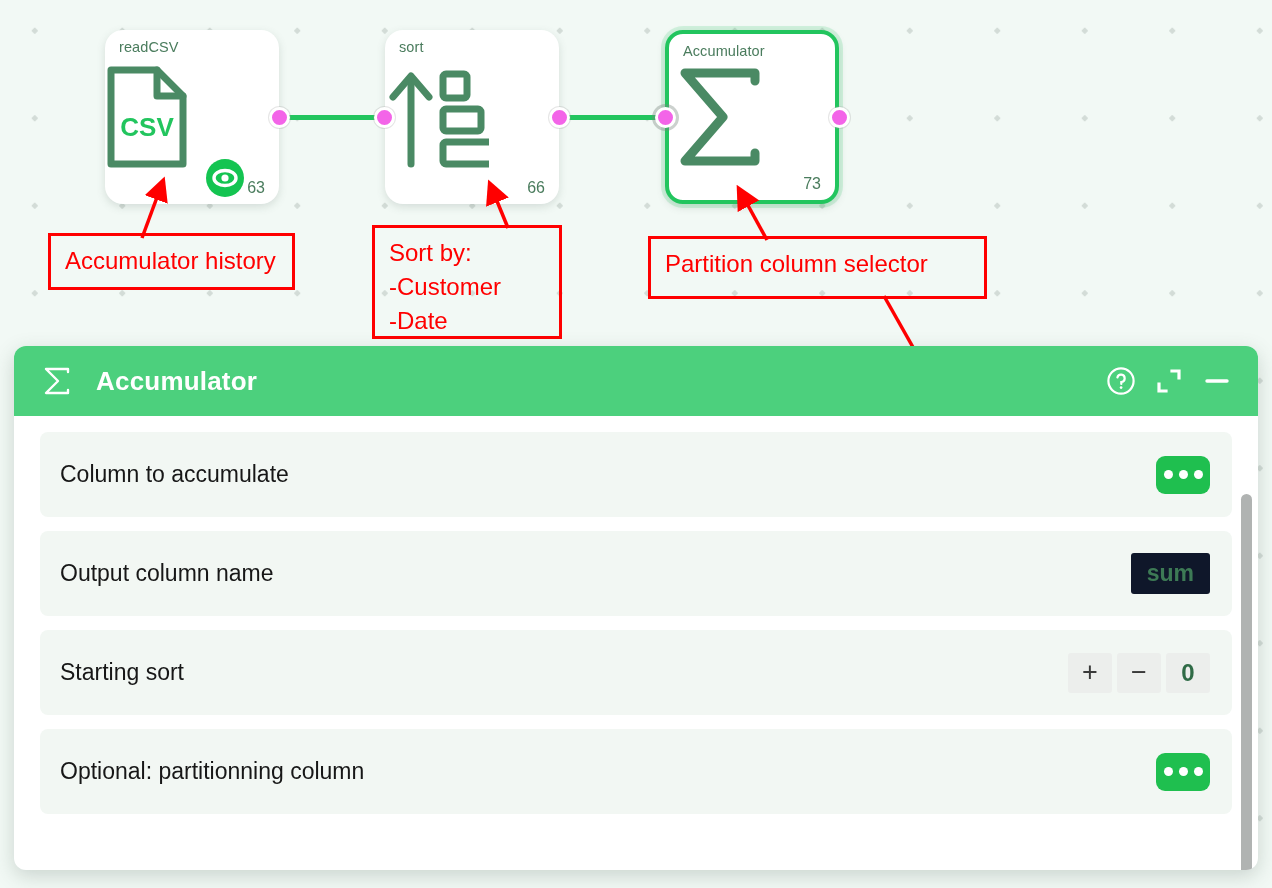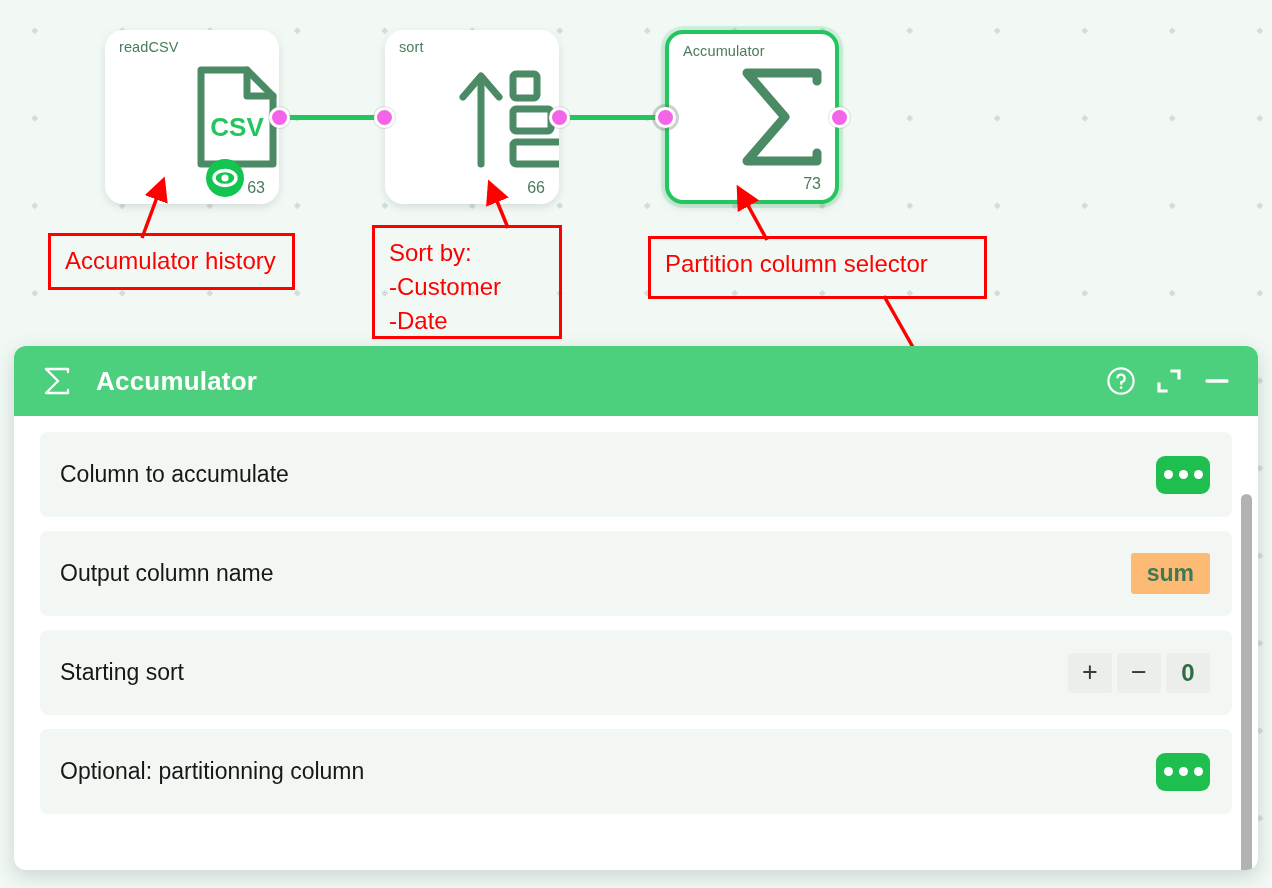--- a/index.html
+++ b/index.html
@@ -32,21 +32,21 @@
   .node-title {
     position: absolute; top: 9px; left: 14px;
     font-size: 14.5px; color: #4a7c5d; letter-spacing: .1px;
   }
   .node-num {
     position: absolute; right: 14px; bottom: 7px;
     font-size: 16px; color: #4a7c5d;
   }
   .node-glyph {
     position: absolute; inset: 0;
-    display: flex; align-items: center; justify-content: flex-end;
+    display: flex; align-items: center; justify-content: flex-start;
   }
 
   
   .port {
     position: absolute;
     width: 21px; height: 21px; border-radius: 50%;
     background: #f364e8;
     border: 3px solid #ffffff;
     box-shadow: 0 0 0 1px rgba(150,150,150,0.25);
   }
@@ -124,21 +124,21 @@
     width: 54px; height: 38px;
     background: #1fbf4f;
     border-radius: 9px;
     display: flex; align-items: center; justify-content: center;
     gap: 6px;
   }
   .dots-btn i {
     width: 9px; height: 9px; border-radius: 50%; background: #fff; display: block;
   }
   .value-chip {
-    background: #fdba74;
+    background: #0f172a;
     color: #3d7a55;
     font-size: 23px; font-weight: bold;
     padding: 7px 16px;
     border-radius: 3px;
   }
   .stepper { display: flex; align-items: center; }
   .stepper .sbtn, .stepper .sval {
     background: #eceeec;
     height: 40px; min-width: 44px;
     display: flex; align-items: center; justify-content: center;

